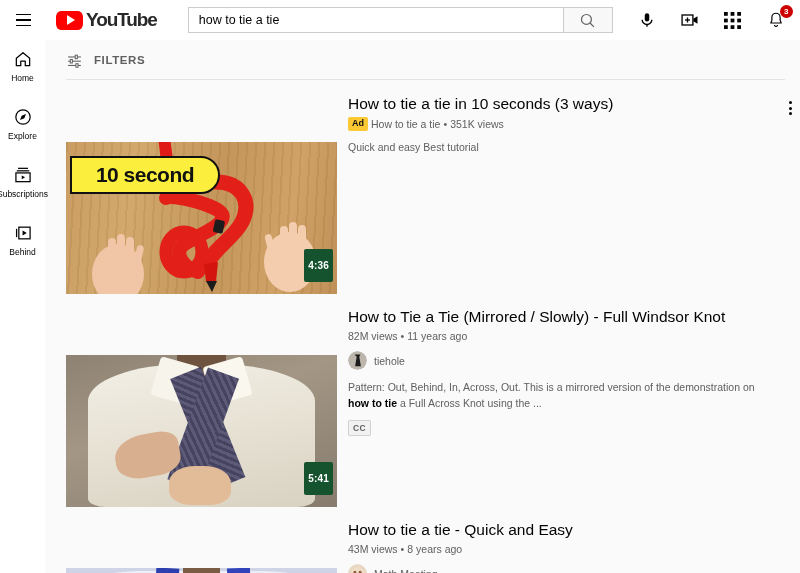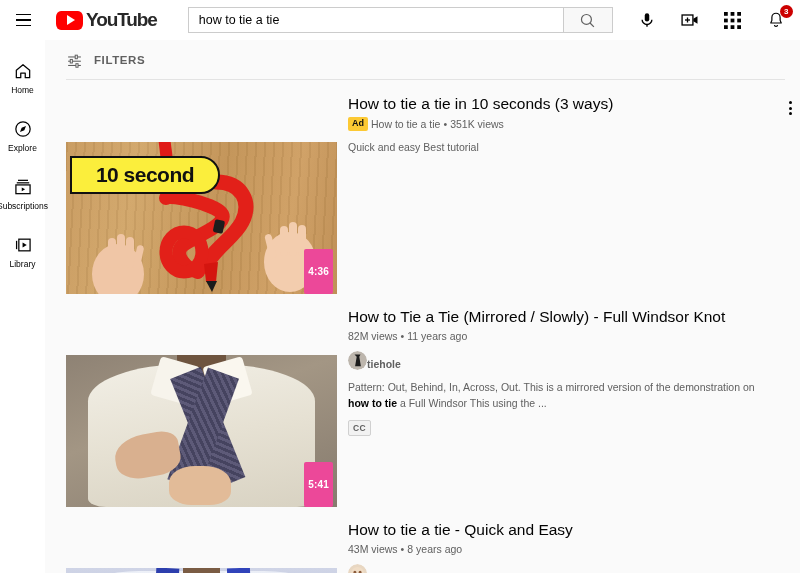--- a/index.html
+++ b/index.html
@@ -94,21 +94,21 @@
   .sidebar {
     position: absolute; top: 40px; left: 0;
     width: 45px; height: 533px;
     background: #ffffff;
     padding-top: 8px;
     z-index: 20;
   }
   .side-item {
     width: 45px; height: 58px;
     display: flex; flex-direction: column;
-    align-items: center; justify-content: center;
+    align-items: center; 
     cursor: pointer;
     gap: 4px;
   }
   .side-item .s-icon { height: 22px; display: flex; align-items: center; justify-content: center; }
   .side-label {
     font-size: 8.5px; color: #030303;
     text-align: center; line-height: 1;
     white-space: nowrap;
   }
 
@@ -145,24 +145,24 @@
   }
   .thumb {
     position: relative;
     width: 271px; height: 152px;
     flex: 0 0 271px;
     overflow: hidden;
     background: #000;
     margin-top: 48px;
   }
   .duration {
-    position: absolute; right: 4px; bottom: 0;
-    background: #ec4899; color: #ffffff;
+    position: absolute; right: 4px; bottom: 12px;
+    background: #14532d; color: #ffffff;
     font-size: 10px; font-weight: bold;
-    padding: 17px 4px; border-radius: 2px;
+    padding: 11px 4px; border-radius: 2px;
     letter-spacing: 0.2px;
     z-index: 5;
   }
   .meta { padding-left: 11px; padding-top: 0px; flex: 1; position: relative; padding-right: 28px; }
   .v-title {
     font-size: 15.5px; font-weight: normal; color: #030303;
     line-height: 1.25; margin-bottom: 4px;
   }
   .v-sub {
     font-size: 10.5px; color: #606060; display: flex; align-items: center; gap: 3px;
@@ -172,23 +172,22 @@
     background: #fcc934; color: #111111;
     font-size: 9px; font-weight: bold;
     padding: 1px 4px; border-radius: 2px;
     line-height: 1.3;
   }
   .v-desc {
     font-size: 10.5px; color: #606060; line-height: 1.45;
   }
   .v-desc b { color: #030303; font-weight: bold; }
   .channel-row {
-    display: flex; align-items: flex-end; 
+    display: flex; align-items: center; gap: 7px;
     margin-bottom: 10px;
-    font-weight: bold;
   }
   .ch-avatar {
     width: 19px; height: 19px; border-radius: 50%;
     overflow: hidden; position: relative; flex: 0 0 19px;
   }
   .ch-name { font-size: 10.5px; color: #606060; }
   .menu-dots {
     position: absolute; right: 0px; top: 2px;
     width: 20px; height: 24px;
     display: flex; flex-direction: column; align-items: center; justify-content: center;
@@ -413,21 +412,21 @@
   </div>
 
   <div class="side-item">
     <div class="s-icon">
       <svg width="20" height="20" viewBox="0 0 24 24">
         <rect x="7" y="5" width="13.5" height="14" fill="none" stroke="#030303" stroke-width="1.5"></rect>
         <line x1="4.3" y1="7" x2="4.3" y2="17" stroke="#030303" stroke-width="1.5"></line>
         <path d="M11.5 9l5 3-5 3z" fill="#030303"></path>
       </svg>
     </div>
-    <div class="side-label">Library</div>
+    <div class="side-label">Behind</div>
   </div>
 
 </div>
 
 <div class="content">
 
   <div class="filters-bar">
     <div class="filters-btn">
       <svg width="17" height="17" viewBox="0 0 24 24">
         <line x1="3" y1="7" x2="21" y2="7" stroke="#606060" stroke-width="1.5"></line>
@@ -521,21 +520,21 @@
         <div class="channel-row">
           <div class="ch-avatar">
             <svg width="19" height="19" viewBox="0 0 19 19">
               <circle cx="9.5" cy="9.5" r="9.5" fill="#bdb6ad"></circle>
               <path d="M6.5 3.5h6l-1.2 2.2 1.6 9.5H7.1l1.6-9.5z" fill="#1c1c1c"></path>
             </svg>
           </div>
           <span class="ch-name">tiehole</span>
         </div>
         <div class="v-desc">
-          <span>Pattern: Out, Behind, In, Across, Out. This is a mirrored version of the demonstration on </span><b>how to tie</b><span> a Full Windsor This using the ...</span>
+          <span>Pattern: Out, Behind, In, Across, Out. This is a mirrored version of the demonstration on </span><b>how to tie</b><span> a Full Across Knot using the ...</span>
         </div>
         <span class="cc-badge">CC</span>
       </div>
     </div>
 
     <div class="result-row">
       <div class="thumb">
         <div class="tn">
           <div class="t3-bg"></div>
           <div class="t3-shirt"></div>

